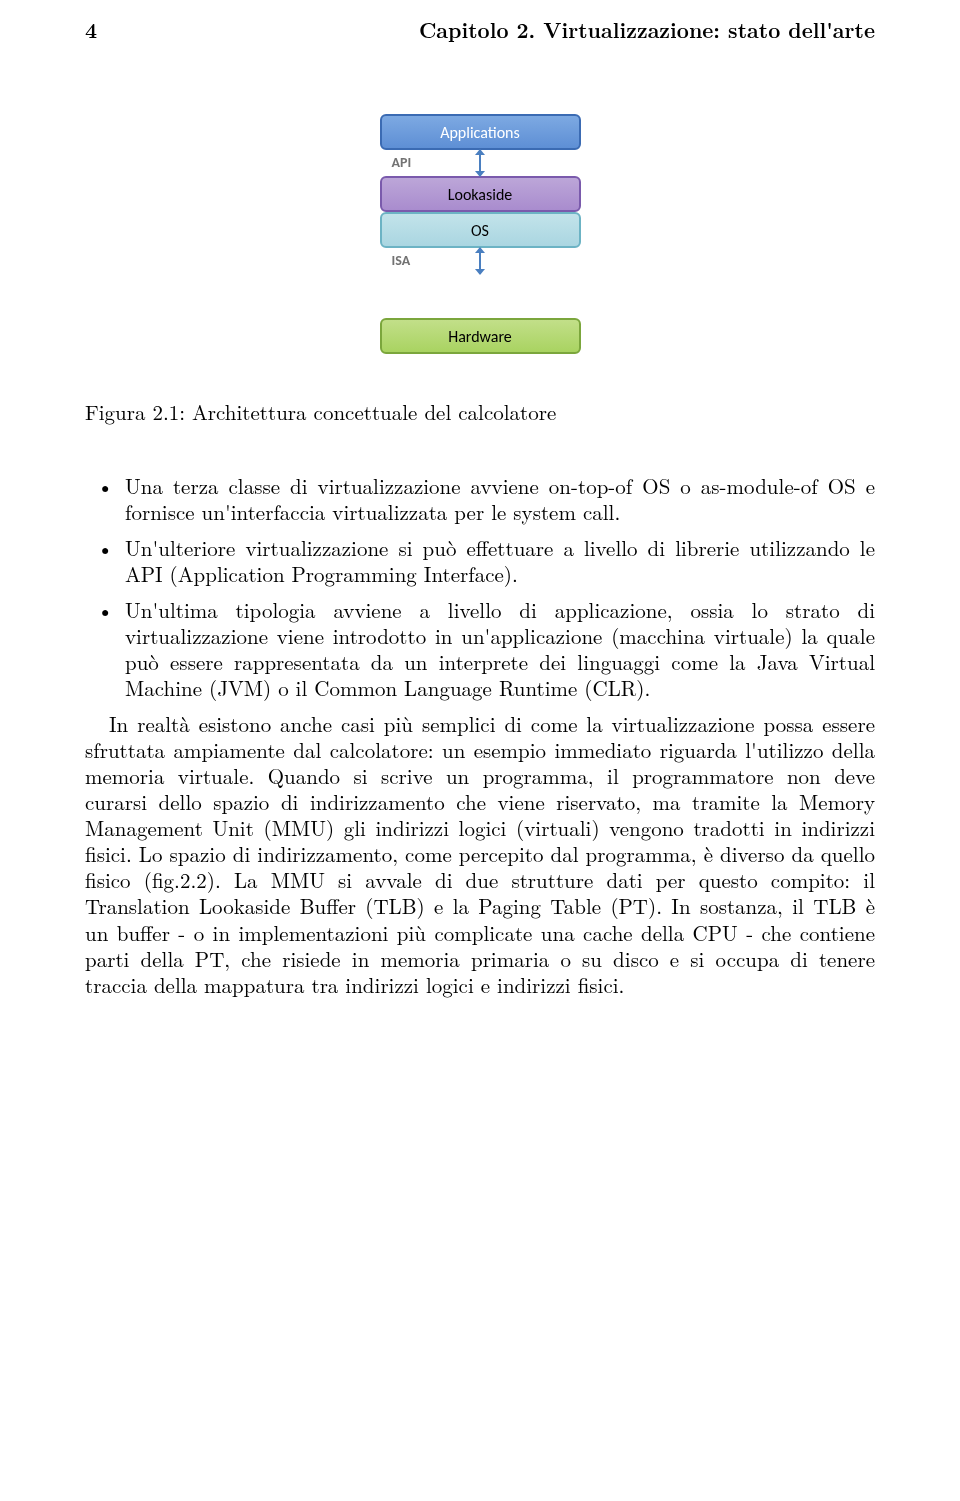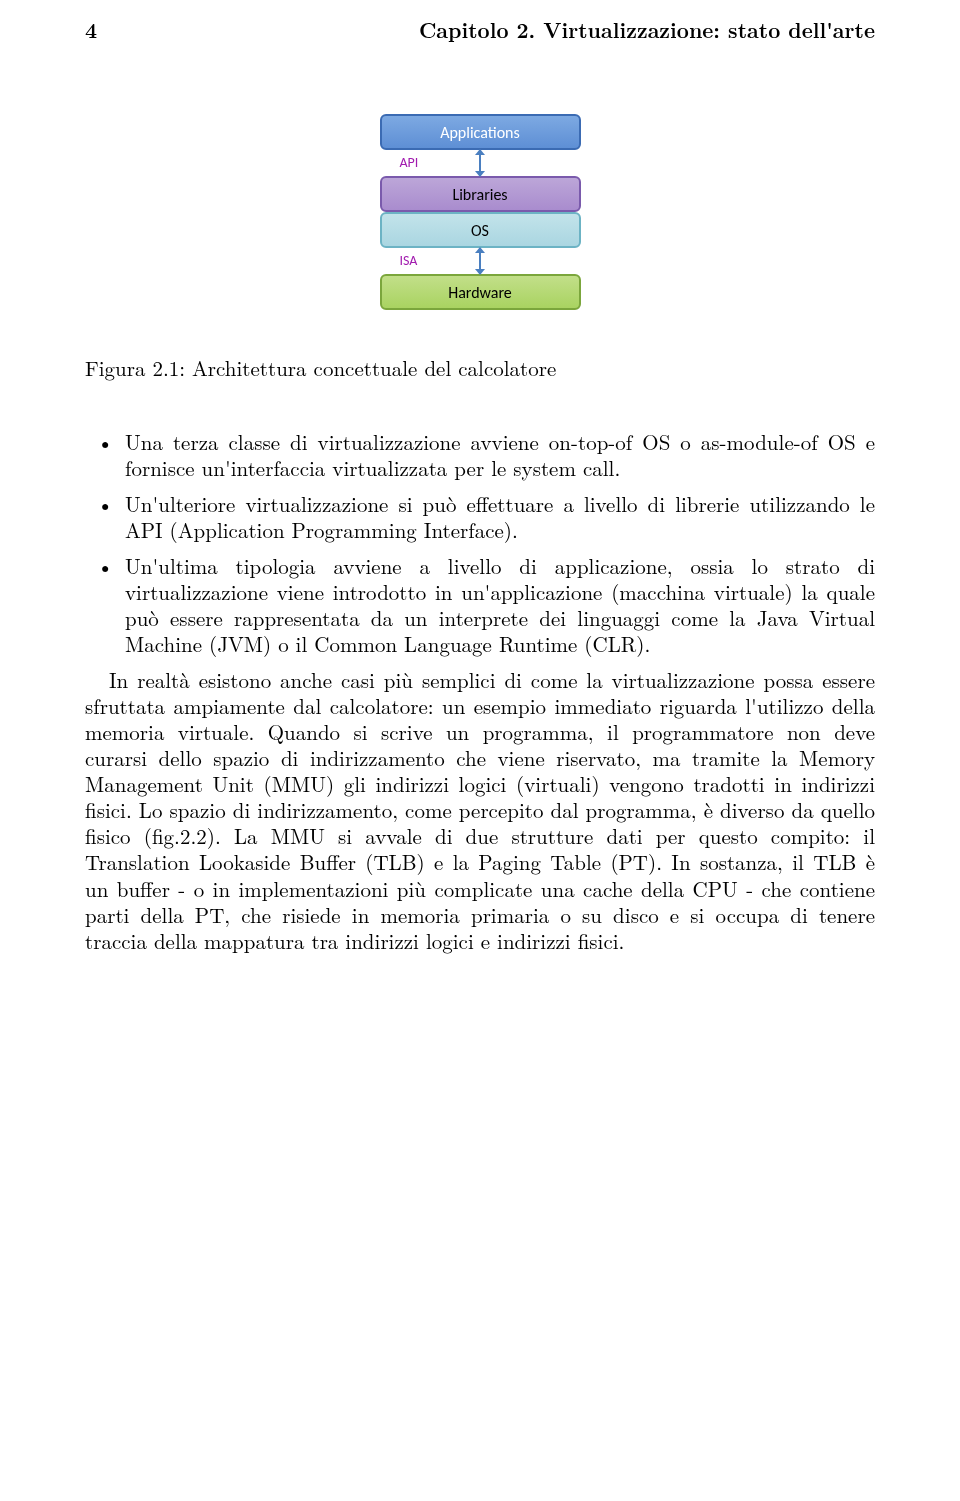--- a/index.html
+++ b/index.html
@@ -40,47 +40,48 @@
     justify-content: center;
     font-family: Calibri, "Segoe UI", Arial, sans-serif;
     font-size: 16px;
     color: #000;
     margin: 0 auto;
     box-sizing: border-box;
   }
   .box-blue  { background: linear-gradient(#7da9e2, #5e8fd5); border-color: #3b6bb3; color:#fff; }
   .box-purple{ background: linear-gradient(#bca6d8, #a98cce); border-color: #7a5aac; }
   .box-teal  { background: linear-gradient(#c2e3ea, #aad6e1); border-color: #6cb3c4; }
-  .box-green { background: linear-gradient(#c2df89, #a9d361); border-color: #7ba63c; }
+  .box-green { background: linear-gradient(#c2df89, #a9d361); border-color: #7ba63c; margin-top: 44px; }
   .connector {
     width: 2px;
     height: 26px;
     background: #4a7fc0;
     margin: 0 auto;
     position: relative;
   }
   .connector::before, .connector::after {
     content: "";
     position: absolute;
     left: 50%;
     transform: translateX(-50%);
     width: 0; height: 0;
     border-left: 5px solid transparent;
     border-right: 5px solid transparent;
   }
   .connector::before { top: -1px; border-bottom: 6px solid #4a7fc0; }
   .connector::after  { bottom: -1px; border-top: 6px solid #4a7fc0; }
   .conn-label {
     position: absolute;
-    left: 20px;
+    left: 12px;
     top: 4px;
     font-family: Calibri, "Segoe UI", Arial, sans-serif;
     font-size: 14px;
-    color: #a21caf;
+    color: #737373;
     white-space: nowrap;
+    font-weight: bold;
   }
   .conn-wrap {
     position: relative;
     display: flex;
     justify-content: center;
   }
   .caption {
     text-align: left;
     font-size: 21px;
     margin: 42px 0 46px 0;
@@ -125,21 +126,21 @@
     <span>Capitolo 2. Virtualizzazione: stato dell'arte</span>
   </div>
 
   <div class="figure-wrap">
     <div class="stack">
       <div class="box box-blue">Applications</div>
       <div class="conn-wrap">
         <div class="connector"></div>
         <span class="conn-label">API</span>
       </div>
-      <div class="box box-purple">Libraries</div>
+      <div class="box box-purple">Lookaside</div>
       <div class="box box-teal">OS</div>
       <div class="conn-wrap">
         <div class="connector"></div>
         <span class="conn-label">ISA</span>
       </div>
       <div class="box box-green">Hardware</div>
     </div>
   </div>
 
   <div class="caption">Figura 2.1: Architettura concettuale del calcolatore</div>

